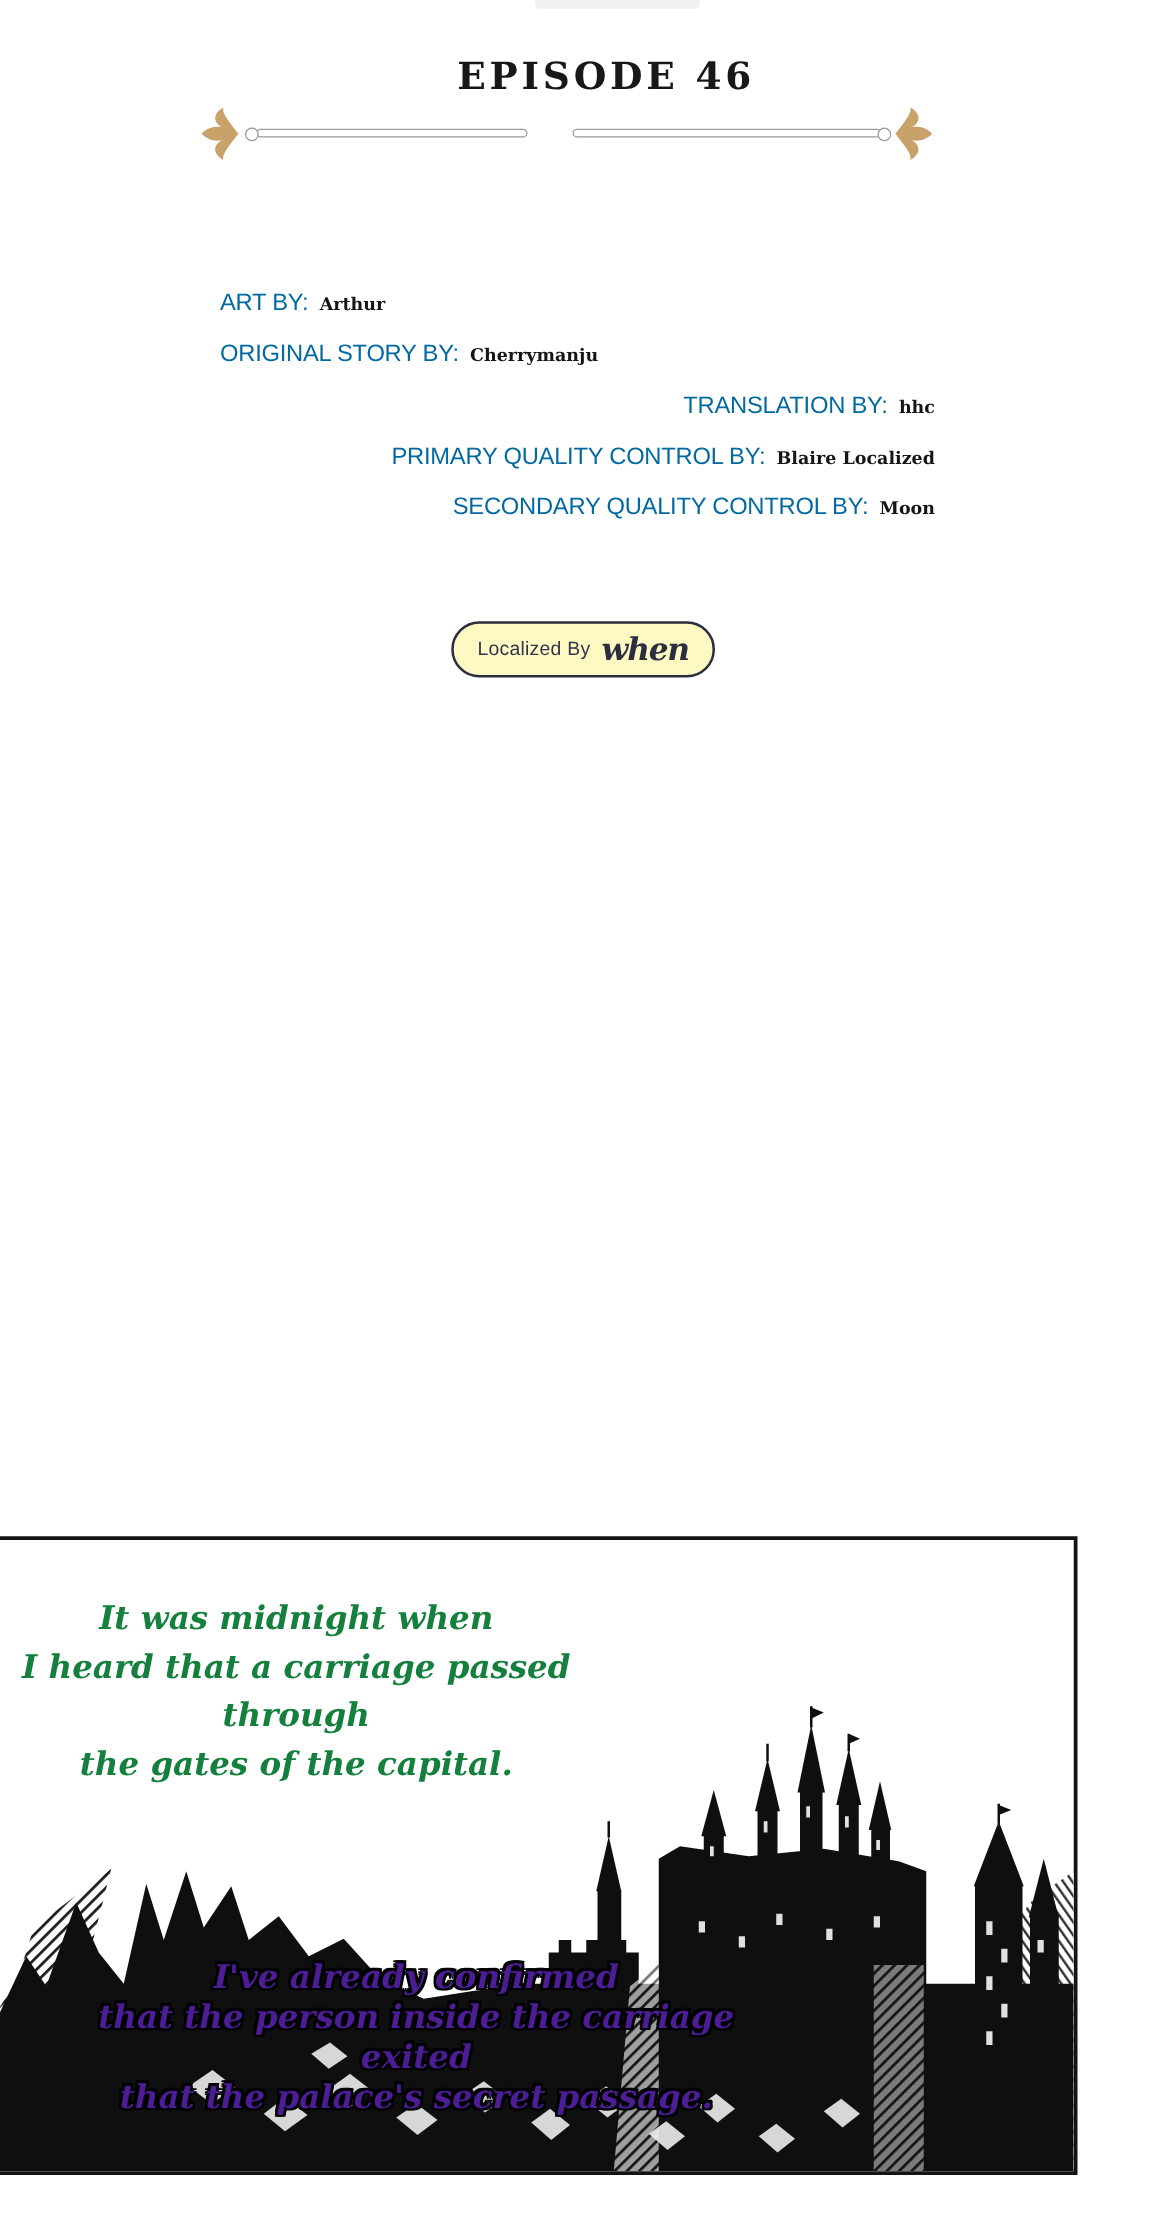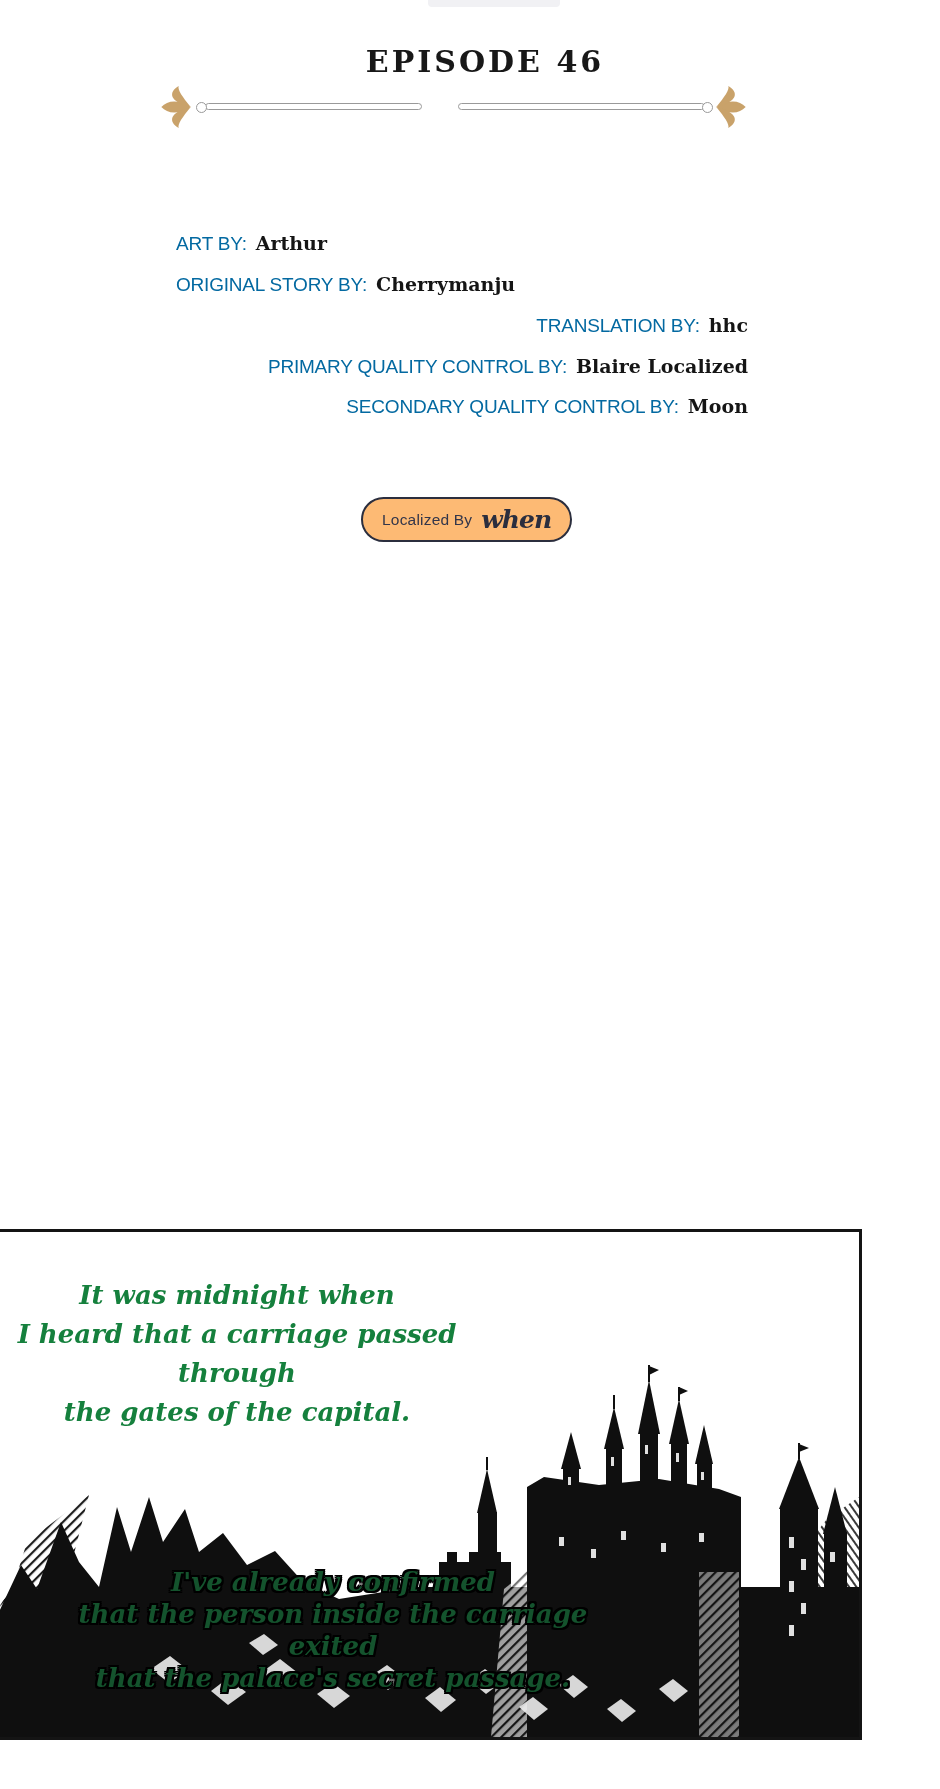--- a/index.html
+++ b/index.html
@@ -30,37 +30,37 @@
   .div-bar.b2{left:458px;width:245px;}
 
   
   .credits-left{position:absolute;left:176px;top:232px;}
   .credits-right{position:absolute;right:192px;top:314px;margin-left:42px;}
   .credit-row{display:flex;align-items:baseline;height:41px;white-space:nowrap;}
   .credits-right .credit-row{justify-content:flex-end;height:40.5px;}
   .credit-label{font-family:"Liberation Sans",sans-serif;font-size:19px;
                 letter-spacing:-0.2px;color:#0369a1;}
   .credit-value{font-family:"DejaVu Serif","Liberation Serif",serif;font-weight:700;
-                font-size:19px;color:#151515;margin-left:9px;}
+                font-size:14px;color:#151515;margin-left:9px;}
 
   
   .badge{position:absolute;left:361px;top:497px;height:45px;box-sizing:border-box;
          display:inline-flex;align-items:center;gap:9px;padding:0 19px;
-         border:2.5px solid var(--badge-navy,#2b2e3e);border-radius:23px;background:#fdba74;}
+         border:2.5px solid var(--badge-navy,#2b2e3e);border-radius:23px;background:#fef9c3;}
   .badge-prefix{font-size:15.5px;color:#33364a;letter-spacing:.2px;}
   .tapas-logo{font-family:"DejaVu Serif","Liberation Serif",serif;font-style:italic;
               font-weight:700;font-size:25px;letter-spacing:-1px;color:var(--badge-navy,#2b2e3e);}
 
   
   .panel{position:absolute;left:-4px;top:1229px;width:866px;height:511px;box-sizing:border-box;
          background:#ffffff;border:3px solid #141414;overflow:hidden;}
   .narration{position:absolute;text-align:center;
              font-family:"DejaVu Serif","Liberation Serif",serif;font-style:italic;font-weight:700;}
   .narration-top{top:44px;left:8px;width:460px;font-size:26px;line-height:39px;color:#15803d;}
-  .narration-bottom{top:334px;left:79px;width:510px;font-size:26px;line-height:32px;color:#14532d;
+  .narration-bottom{top:334px;left:79px;width:510px;font-size:26px;line-height:32px;color:#4c1d95;
      z-index:3;
      text-shadow:-2px -2px 0 #000,2px -2px 0 #000,-2px 2px 0 #000,2px 2px 0 #000,
                  0 -2px 0 #000,0 2px 0 #000,-2px 0 0 #000,2px 0 0 #000;}
   .art{position:absolute;left:0;bottom:0;width:860px;height:400px;z-index:1;}
 </style>
 </head>
 <body>
 
 <div class="canvas">
 

